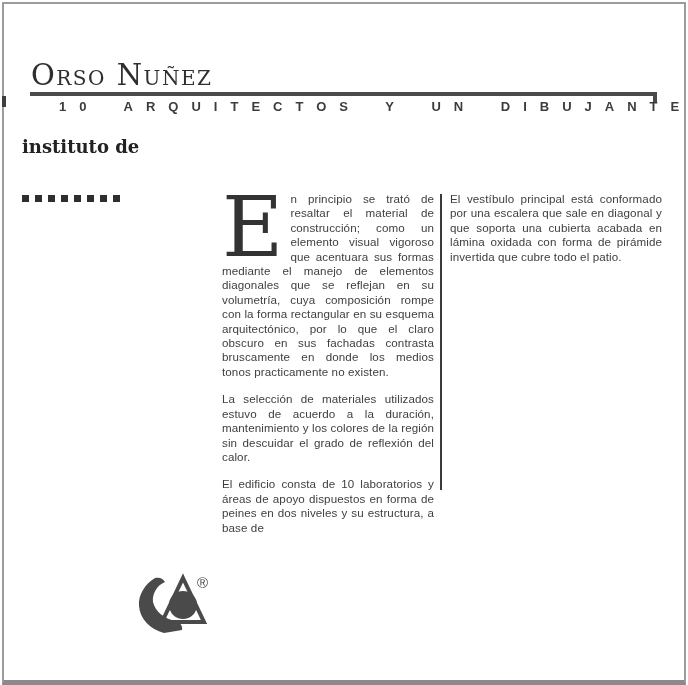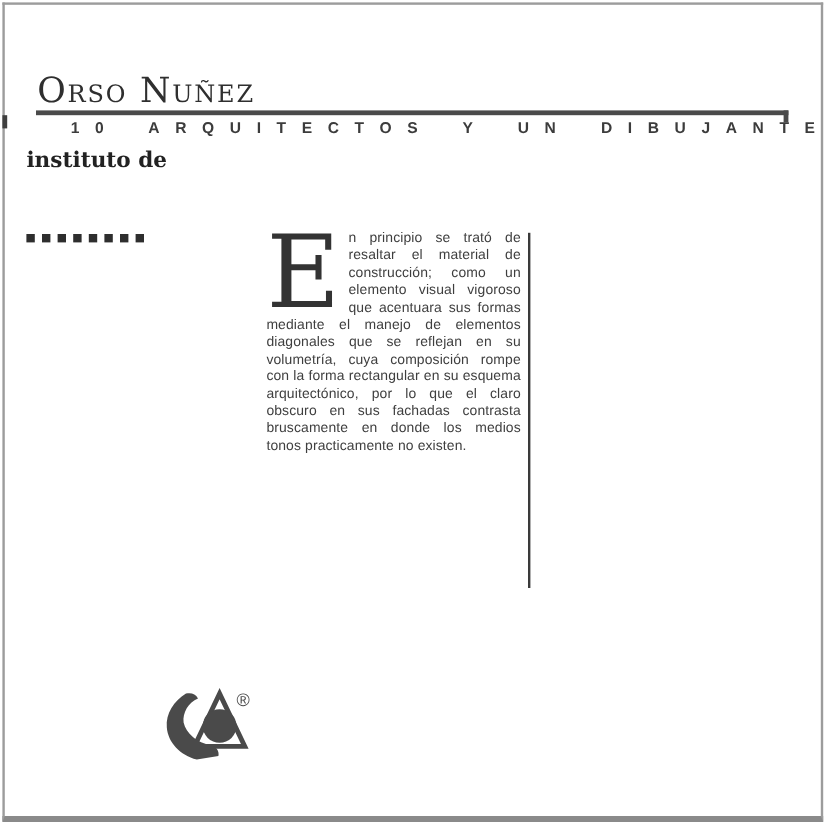--- a/index.html
+++ b/index.html
@@ -29,21 +29,21 @@
   .rule-hook{
     position:absolute;left:653px;top:92px;width:4px;height:10px;background:#4a4a4a;
   }
   .banner{
     position:absolute;left:31px;top:99px;width:650px;
     font-size:13px;font-weight:bold;color:#3c3c3c;
     letter-spacing:13px;word-spacing:8px;white-space:nowrap;margin-left:28px;
   }
   
   .project{
-    position:absolute;left:22px;top:124px;
+    position:absolute;left:22px;top:137px;
     font-family:"DejaVu Serif","Liberation Serif",serif;
     font-weight:bold;font-size:18px;line-height:19px;color:#222222;
   }
   .dots{
     position:absolute;left:22px;top:195px;display:flex;gap:6.5px;
   }
   .dot{width:6.5px;height:6.5px;background:#2e2e2e;display:inline-block;}
   
   .article{position:absolute;left:222px;top:192px;width:440px;}
   .col{position:absolute;top:0;width:212px;}
@@ -88,22 +88,25 @@
     <span class="dot"></span>
     <span class="dot"></span>
     <span class="dot"></span>
     <span class="dot"></span>
   </div>
 
 <div class="article">
   <div class="divider"></div>
   <div class="col col-left">
     <p><span class="dropcap">E</span><span>n principio se trató de resaltar el material de construcción; como un elemento visual vigoroso que acentuara sus formas mediante el manejo de elementos diagonales que se reflejan en su volumetría, cuya composición rompe con la forma rectangular en su esquema arquitectónico, por lo que el claro obscuro en sus fachadas contrasta bruscamente en donde los medios tonos practicamente no existen.</span></p>
+    <p>La selección de materiales utilizados estuvo de acuerdo a la duración, mantenimiento y los colores de la región sin descuidar el grado de reflexión del calor.</p>
+    <p>El edificio consta de 10 laboratorios y áreas de apoyo dispuestos en forma de peines en dos niveles y su estructura, a base de</p>
   </div>
   <div class="col col-right">
+    <p>El vestíbulo principal está conformado por una escalera que sale en diagonal y que soporta una cubierta acabada en lámina oxidada con forma de pirámide invertida que cubre todo el patio.</p>
   </div>
 </div>
 
 <svg class="logo" viewBox="0 0 78 64" xmlns="http://www.w3.org/2000/svg">
   <polygon points="48,6 69,50 27,50" fill="none" stroke="#4a4a4a" stroke-width="4" stroke-linejoin="miter"></polygon>
   <circle cx="48" cy="33" r="14" fill="#4a4a4a"></circle>
   <path fill="#4a4a4a" d="M20,6 C10,12 3,23 4,34 C5,47 15,57 29,61 L47,58 C48,54 45,50 41,49 C29,47 20,39 18,30 C17,22 22,13 30,10 C28,6 24,5 20,6 Z"></path>
   <text x="62" y="16" font-size="15" fill="#4a4a4a">®</text>
 </svg>
 

